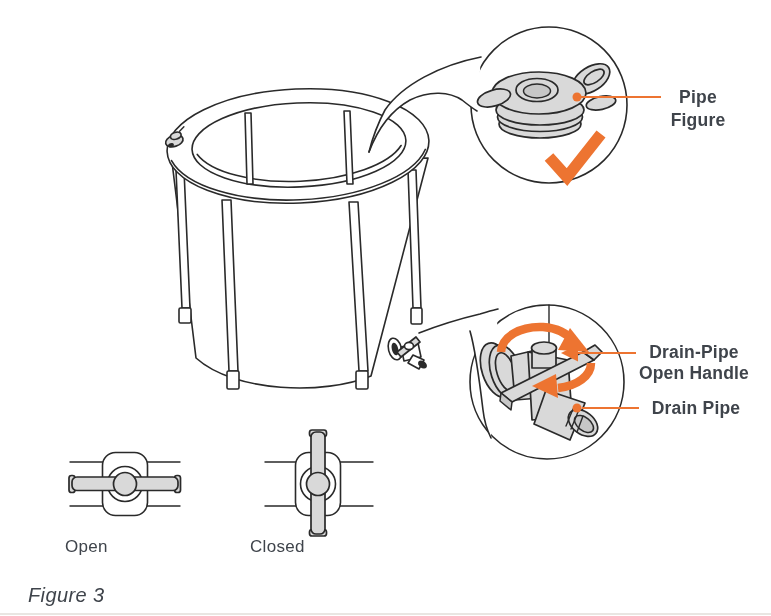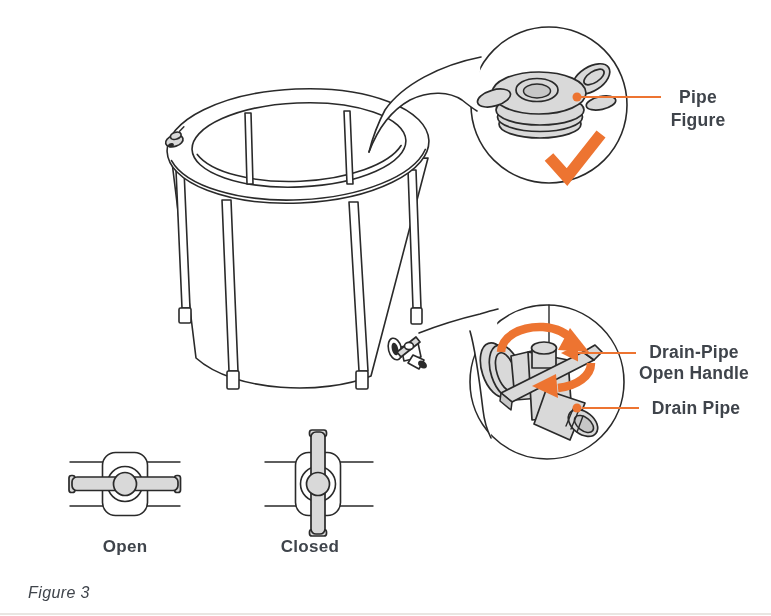--- a/index.html
+++ b/index.html
@@ -20,23 +20,23 @@
   .sg {stroke:var(--line-art);stroke-width:1.7;fill:var(--part-fill);stroke-linejoin:round;}
   .sg2{stroke:var(--line-art);stroke-width:1.5;fill:#c7c7c7;stroke-linejoin:round;}
   .fw {fill:#fff;stroke:none;}
   .fd {fill:var(--line-art);stroke:none;}
   .oS {stroke:var(--accent-orange);fill:none;}
   .oF {fill:var(--accent-orange);stroke:none;}
   
   .lbl{position:absolute;font-weight:600;font-size:17.5px;color:var(--label-text);
        letter-spacing:.2px;text-align:center;line-height:23px;}
   .lbl.tight{line-height:21px;}
-  .poslbl{position:absolute;font-weight:700;font-size:17px;color:var(--label-text);
-       letter-spacing:.3px;text-align:center;line-height:20px;}
-  .caption{position:absolute;font-style:italic;font-weight:400;font-size:16px;
+  .poslbl{position:absolute;font-weight:400;font-size:17px;color:var(--label-text);
+       letter-spacing:.3px;text-align:left;line-height:20px;}
+  .caption{position:absolute;font-style:italic;font-weight:400;font-size:20px;
        color:var(--label-text);letter-spacing:.4px;}
   .bottom-divider{position:absolute;left:0;top:613px;width:771px;height:2px;
        background:var(--divider);}
 </style>
 </head>
 <body>
 
 <div class="figure-root">
 
 <svg width="771" height="616" viewBox="0 0 771 616">

